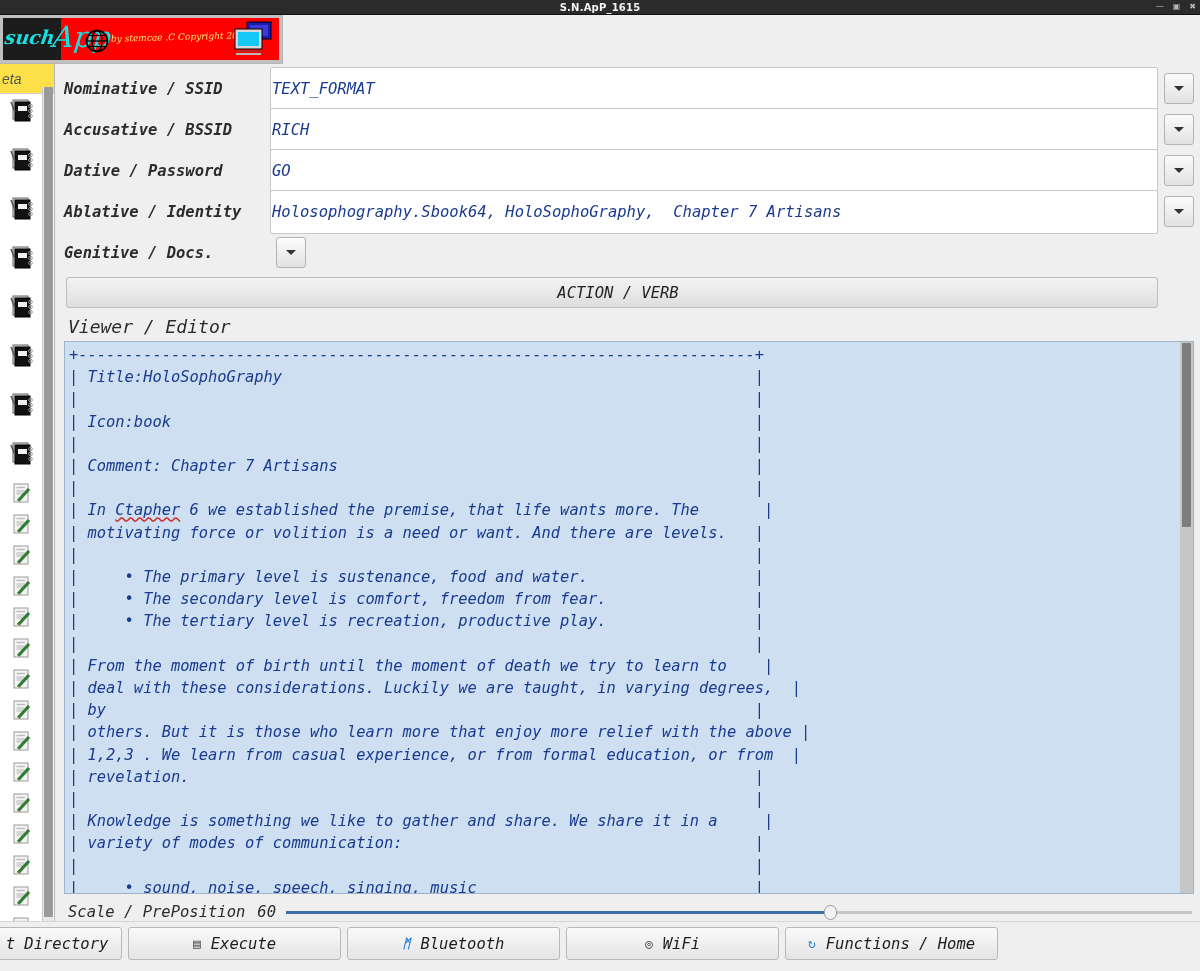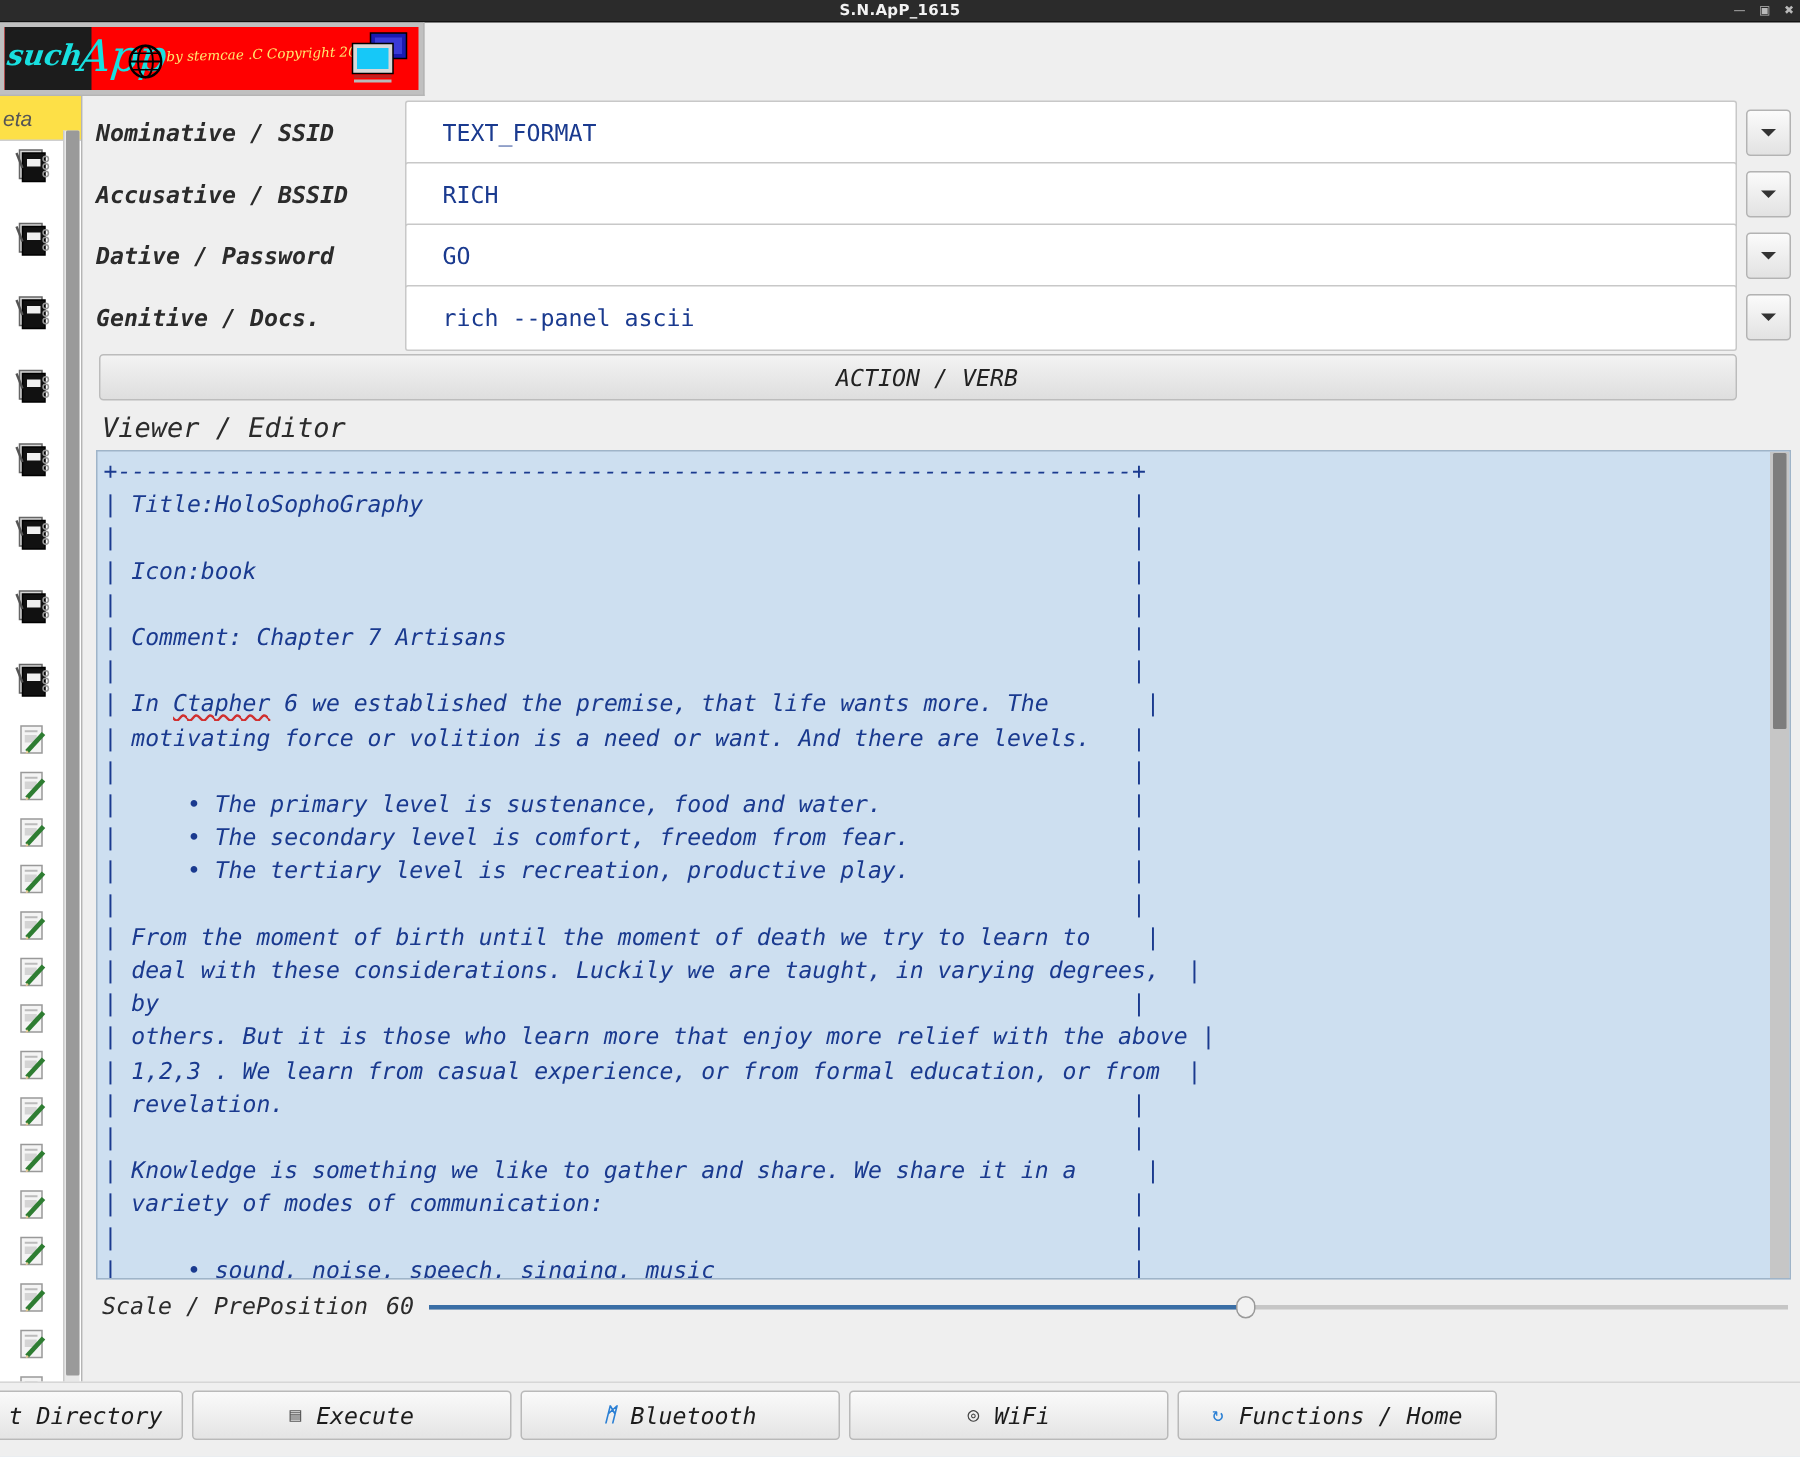--- a/index.html
+++ b/index.html
@@ -147,23 +147,23 @@
     font-style: italic; font-size: 15.5px; color: #2b2b2b;
     white-space: nowrap;
     font-weight: bold;
   }
   .form-input {
     flex: 1 1 auto; height: 44px;
     background: #ffffff;
     border: 1px solid #c8c8c8;
     border-radius: 2px;
     font-family: "DejaVu Sans Mono", monospace;
-    font-size: 15.5px;
+    font-style: italic; font-size: 15.5px;
     color: #1a3a8f;
-    padding: 0 24px;
+    padding: 0 1px;
     outline: none;
   }
   .form-drop {
     flex: 0 0 30px; width: 30px; height: 31px;
     margin-left: 6px;
     background: linear-gradient(#fbfbfb, #e2e2e2);
     border: 1px solid #b3b3b3; border-radius: 3px;
     display: flex; align-items: center; justify-content: center;
     cursor: pointer;
   }
@@ -575,24 +575,30 @@
     </div>
 
     <div class="form-row">
       <div class="form-label">Dative / Password</div>
       <input class="form-input" value="GO" style="">
       <div class="form-drop">
         <span class="caret"></span>
       </div>
     </div>
 
+    <div class="form-row">
+      <div class="form-label">Ablative / Identity</div>
+      <input class="form-input" value="Holosophography.Sbook64, HoloSophoGraphy,  Chapter 7 Artisans" style="">
+      <div class="form-drop">
+        <span class="caret"></span>
+      </div>
+    </div>
 
     <div class="form-row">
       <div class="form-label">Genitive / Docs.</div>
-      <input class="form-input" value="rich --panel ascii" style="">
       <div class="form-drop">
         <span class="caret"></span>
       </div>
     </div>
 
     <div class="action-bar">ACTION / VERB</div>
 
     <div class="viewer-label">Viewer / Editor</div>
 
     <div class="editor-wrap">

